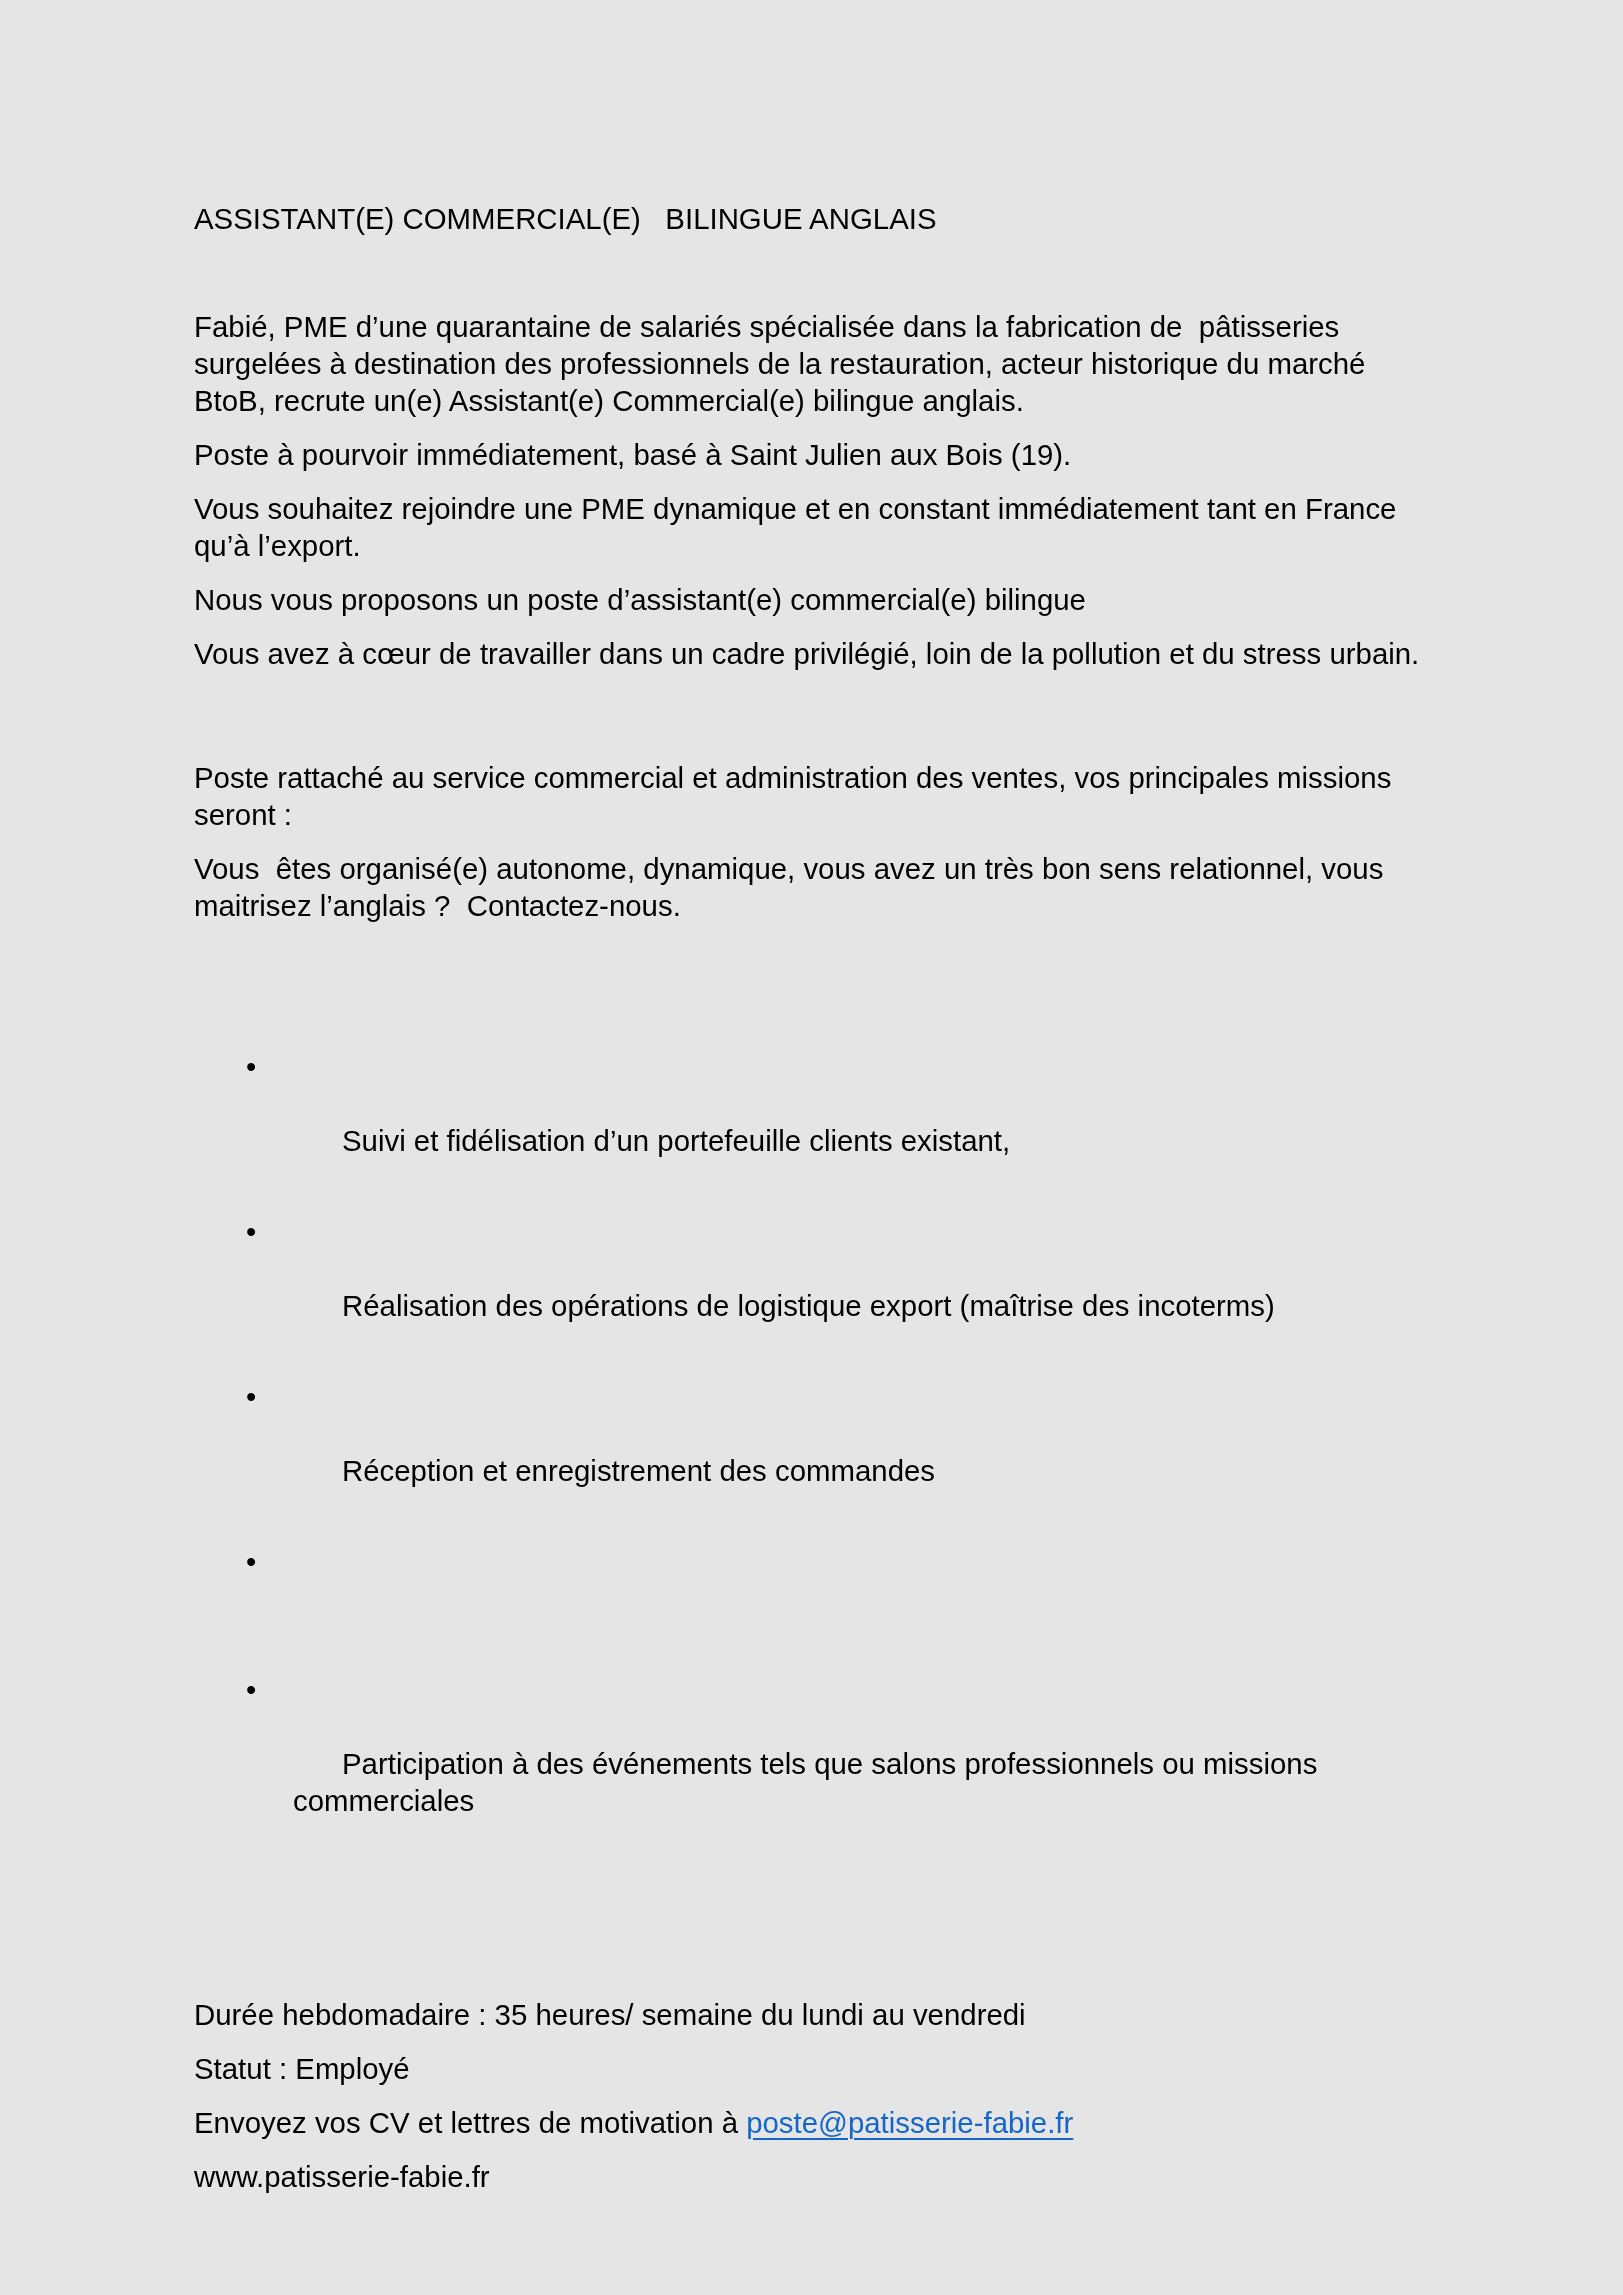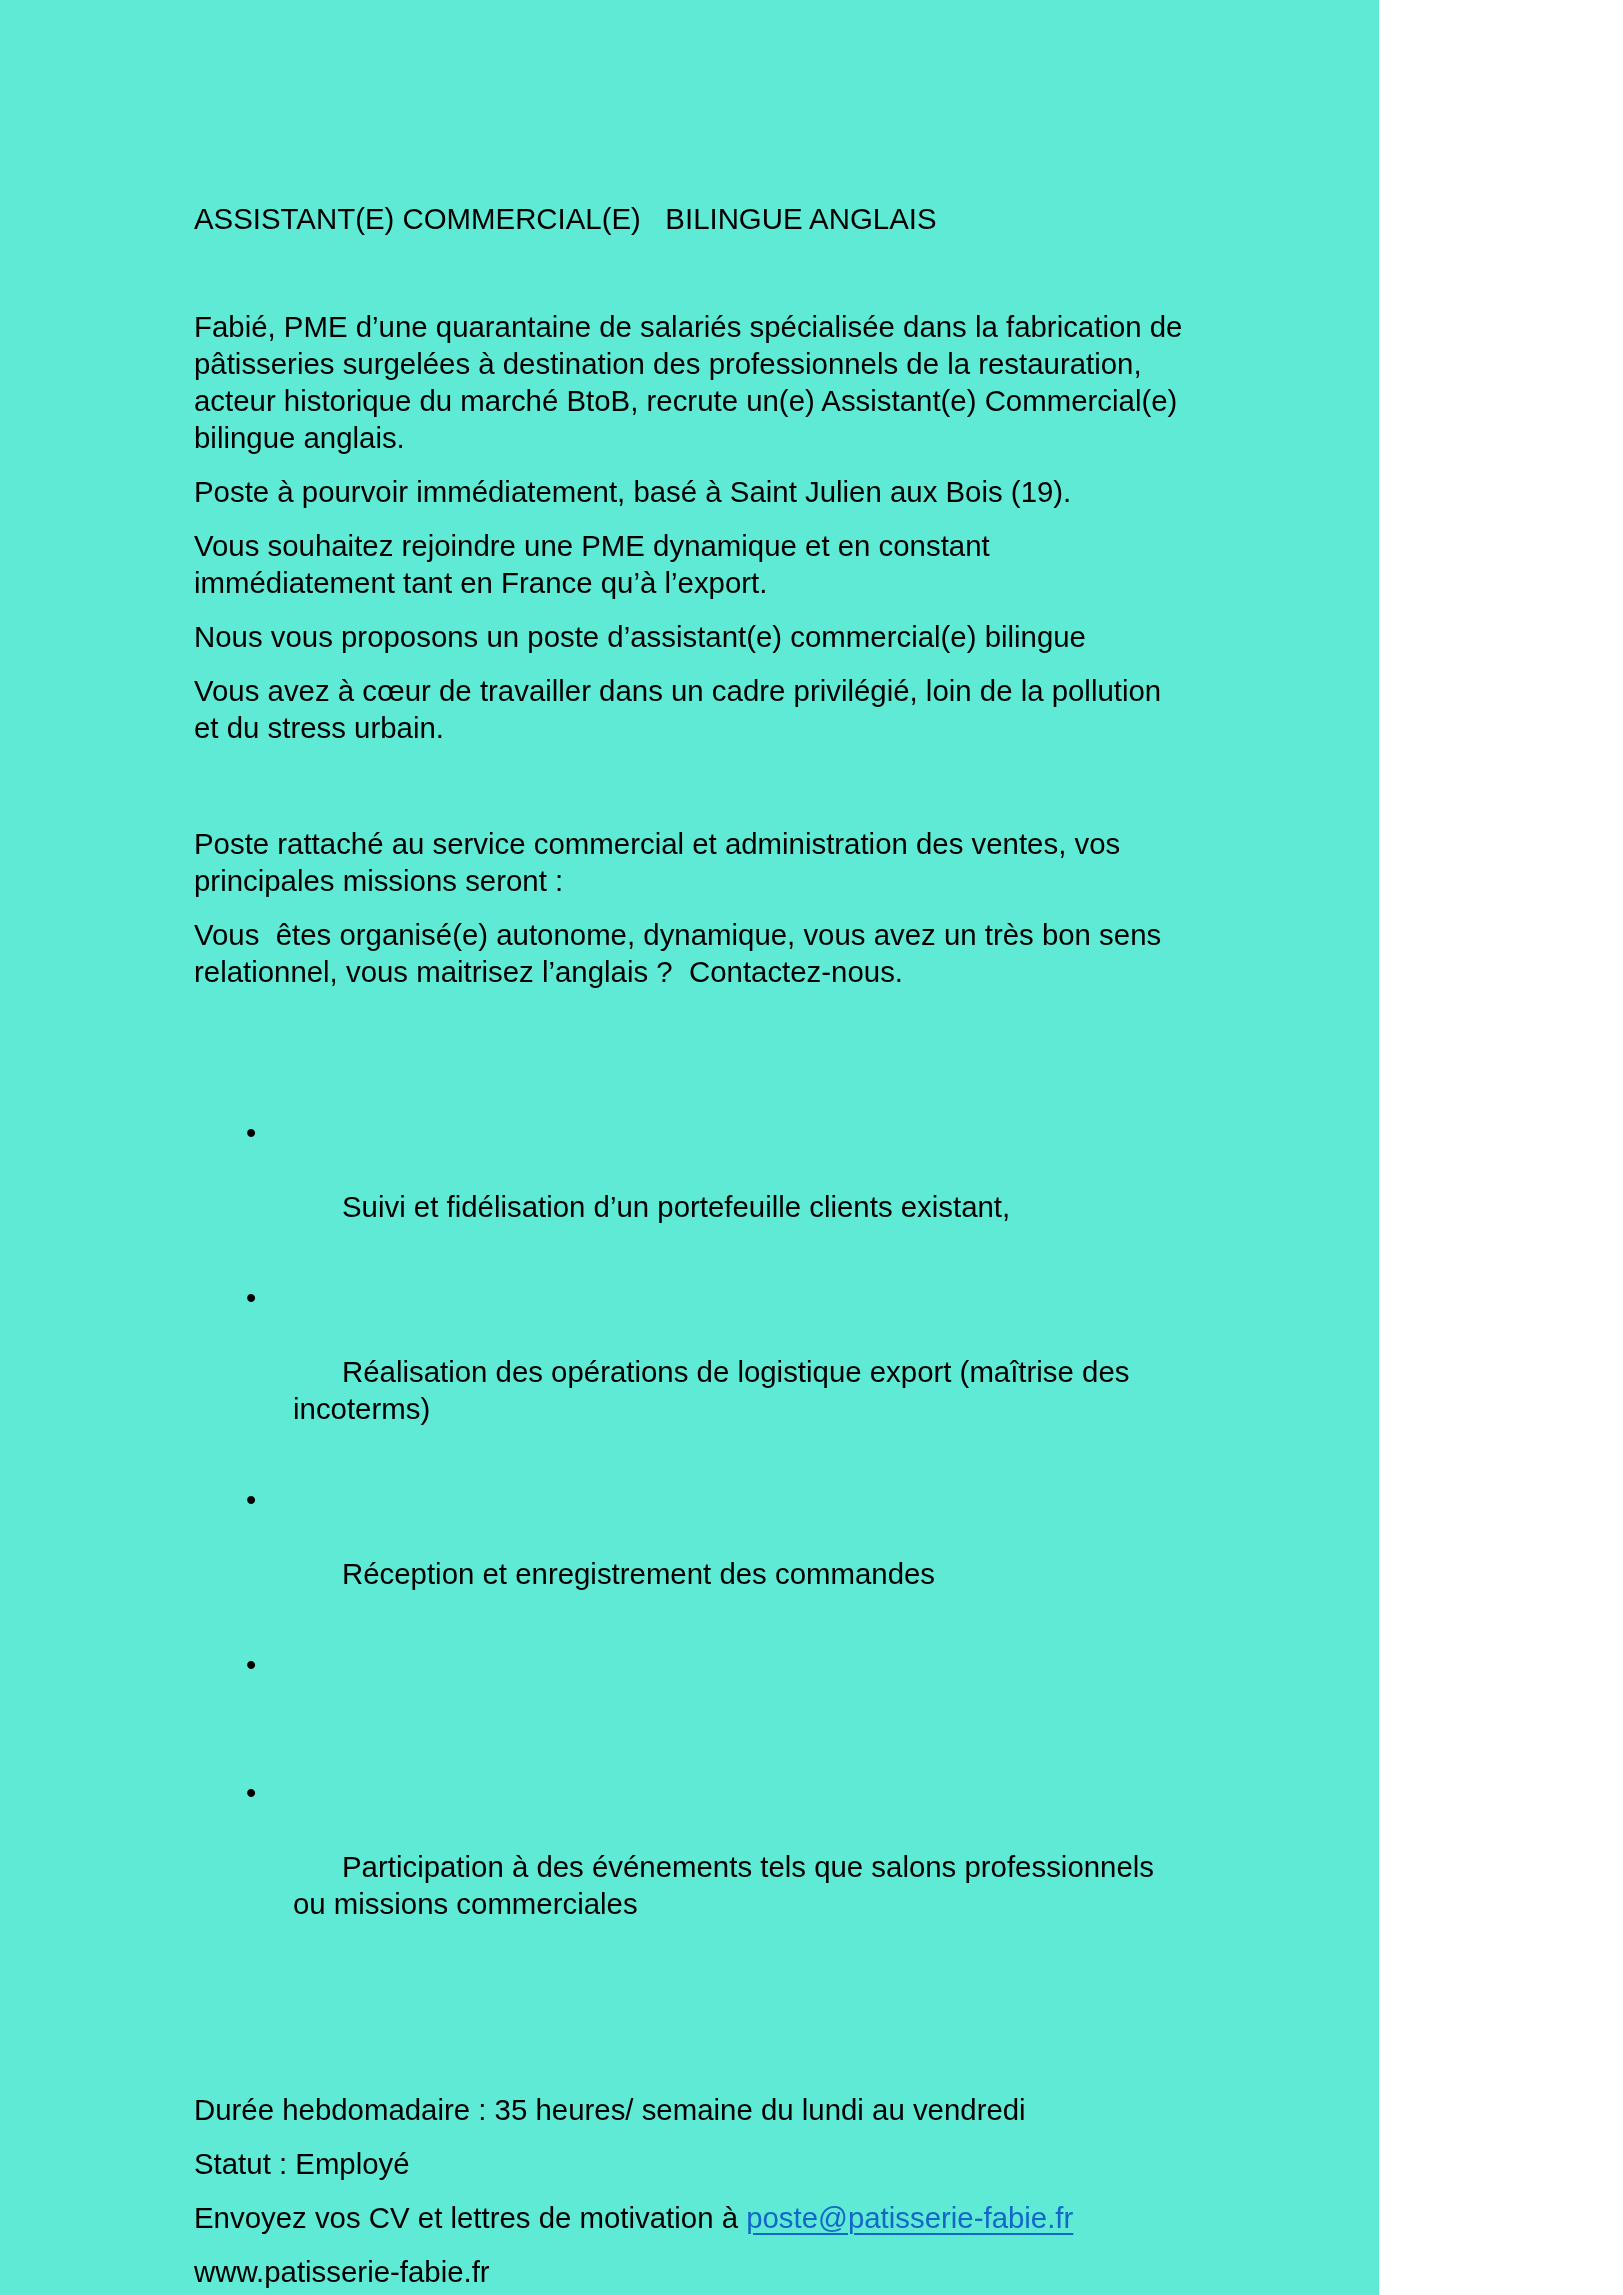--- a/index.html
+++ b/index.html
@@ -2,40 +2,40 @@
 <html style="font-size:10.5px"><head>
 <meta charset="utf-8">
 <style>
   html, body {
     margin: 0;
     padding: 0;
     background: #ffffff;
   }
   .page {
     position: relative;
-    width: 1379px;
+    width: 1623px;
     height: 2295px;
-    background: #5eead4;
+    background: #e5e5e5;
     box-sizing: border-box;
     padding: 200px 193px 0 194px;
     font-family: "Liberation Sans", "DejaVu Sans", sans-serif;
     font-size: 29.4px;
     line-height: 37px;
     color: #000000;
     overflow: hidden;
   }
   .doc-title {
     white-space: pre-wrap;
     margin: 0 0 71px 0;
     font-weight: normal;
     font-size: 29.4px;
     line-height: 37px;
   }
   p.para {
-    margin: 8px 0 17px 0;
+    margin: 16px 0 17px 0;
     white-space: pre-wrap;
   }
   .gap-1 { height: 54px; }
   .gap-2 { height: 107px; }
   ul.missions {
     list-style: none;
     margin: 0;
     padding: 0;
   }
   ul.missions li {

